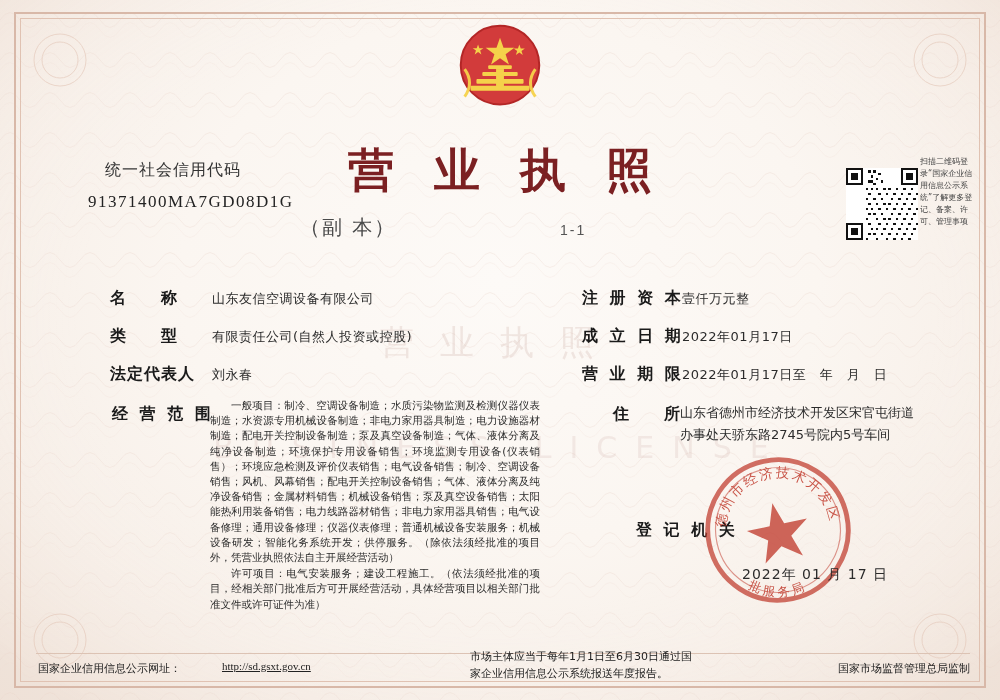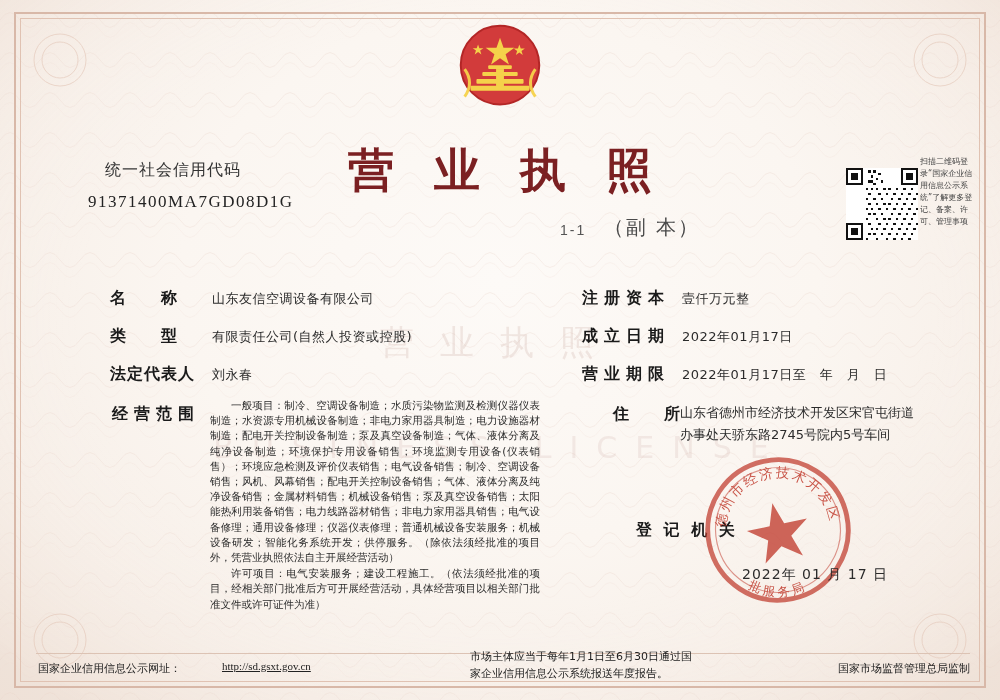--- a/index.html
+++ b/index.html
@@ -84,21 +84,21 @@
     font-weight: bold;
     letter-spacing: 12px;
     color: #7b2022;
     text-indent: 12px;
   }
   .subtitle {
     position: absolute;
     left: 300px;
     top: 214px;
     width: 400px;
-    text-align: right;
+    text-align: left;
     font-family: "DejaVu Sans", sans-serif;
     font-size: 20px;
     color: #4a4a4a;
     letter-spacing: 2px;
   }
   .serial {
     position: absolute;
     left: 560px;
     top: 222px;
     font-size: 14px;
@@ -143,21 +143,21 @@
     font-size: 8px;
     line-height: 12px;
     color: #444;
     font-family: "DejaVu Sans", sans-serif;
     letter-spacing: 0px;
   }
 
   
   .field-label {
     position: absolute;
-    font-family: Liberation Serif, serif;
+    font-family: Liberation Mono, monospace;
     font-size: 16px;
     font-weight: bold;
     color: #1a1a1a;
     letter-spacing: 1px;
   }
   .field-value {
     position: absolute;
     font-family: "DejaVu Sans", sans-serif;
     font-size: 13px;
     color: #2b2b2b;

